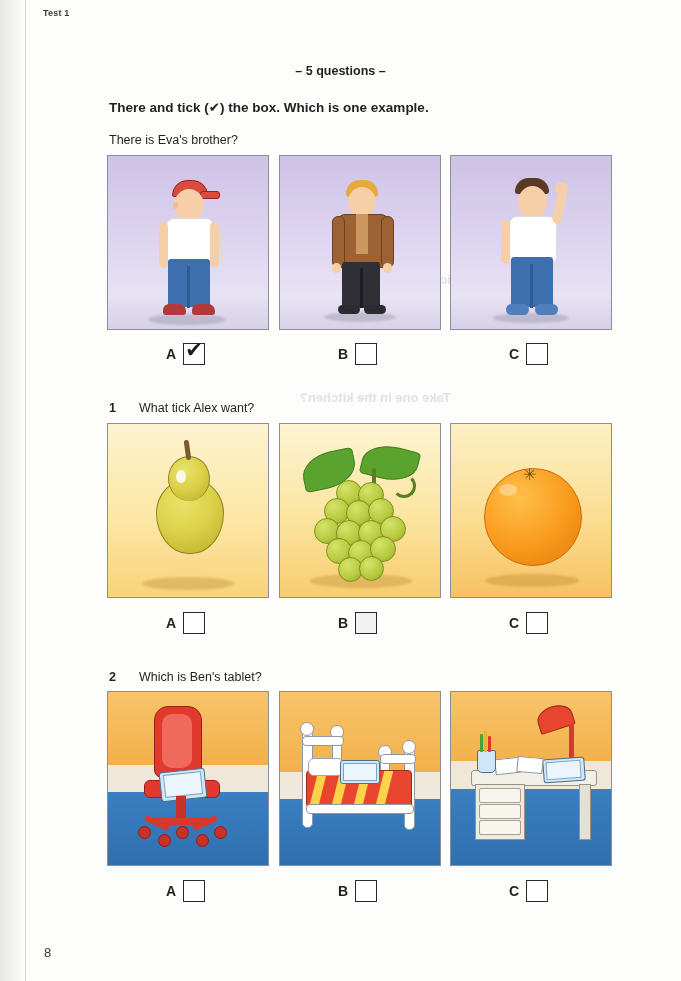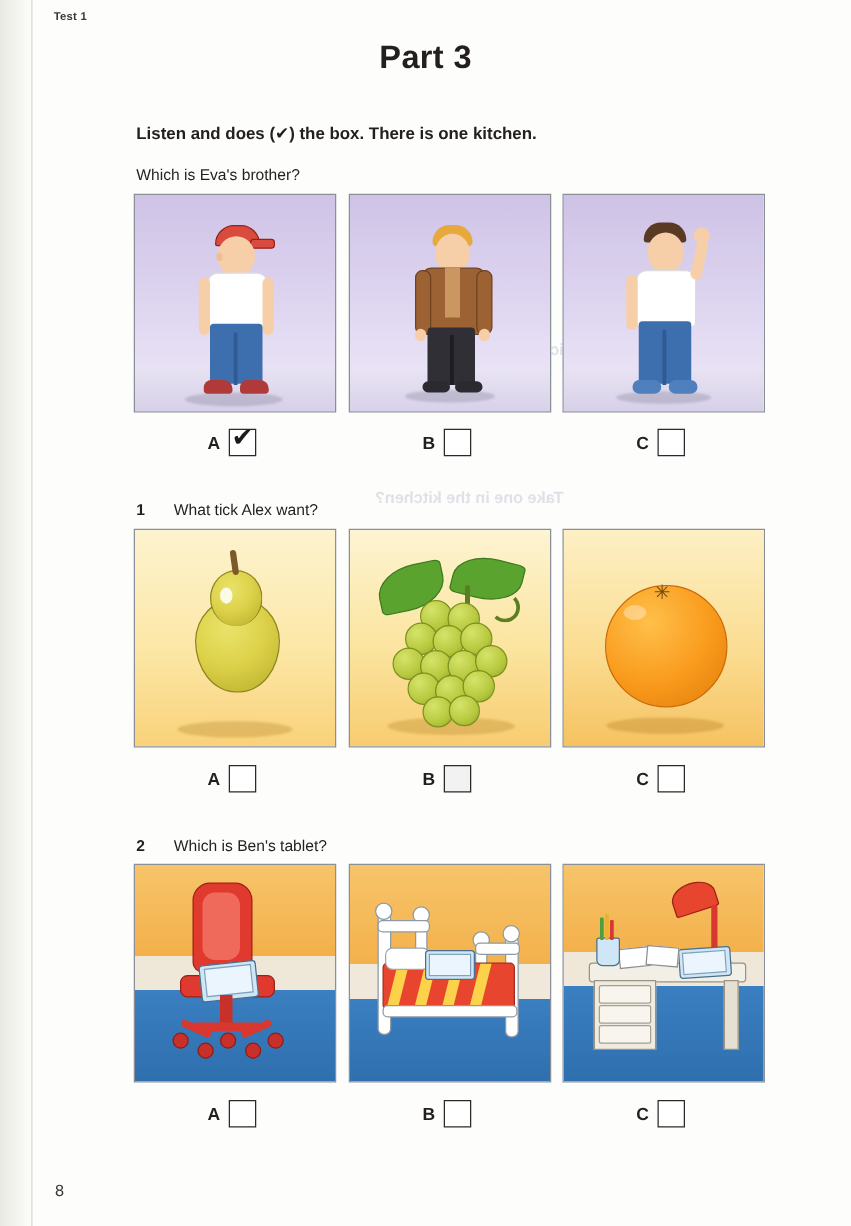--- a/index.html
+++ b/index.html
@@ -217,31 +217,31 @@
 </head>
 <body>
 
 <div class="page">
 
   <div class="scan-edge"></div>
   <div class="scan-line"></div>
 
   <div class="running-head">Test 1</div>
 
-  <div class="part-title">Part 3</div>
+  <div class="part-sub">– 5 questions –</div>
 
   <div class="instruction">
-    <span>Listen and does (</span><span class="tickglyph">✔</span><span>) the box. There is one kitchen.</span>
+    <span>There and tick (</span><span class="tickglyph">✔</span><span>) the box. Which is one example.</span>
   </div>
 
   <div class="ghost" style="left:360px; top:272px;">Which is the boy?</div>
   <div class="ghost" style="left:300px; top:390px;">Take  one  in  the  kitchen?</div>
 
   <div class="q-block">
-    <div class="q-head" style="top:133px;">Which is Eva's brother?</div>
+    <div class="q-head" style="top:133px;">There is Eva's brother?</div>
 
     <div class="row-images" style="top:155px; height:175px;">
 
       <div class="pic p1">
         <div class="sky" style="background:linear-gradient(to bottom,#cfc3e6 0%,#dcd3ef 45%,#efeaf8 100%);"></div>
         <div class="floor" style="height:34px;background:linear-gradient(to bottom,#e7e2f2,#d7d0e8);"></div>
         <div class="shadow-ell" style="left:40px; top:158px; width:78px; height:11px;"></div>
 
         <div style="position:absolute;left:64px;top:24px;width:34px;height:15px;background:#d94b3e;border-radius:17px 17px 2px 2px;border:1px solid #9c2018;"></div>
         <div style="position:absolute;left:92px;top:35px;width:18px;height:6px;background:#d94b3e;border-radius:3px;border:1px solid #9c2018;"></div>

